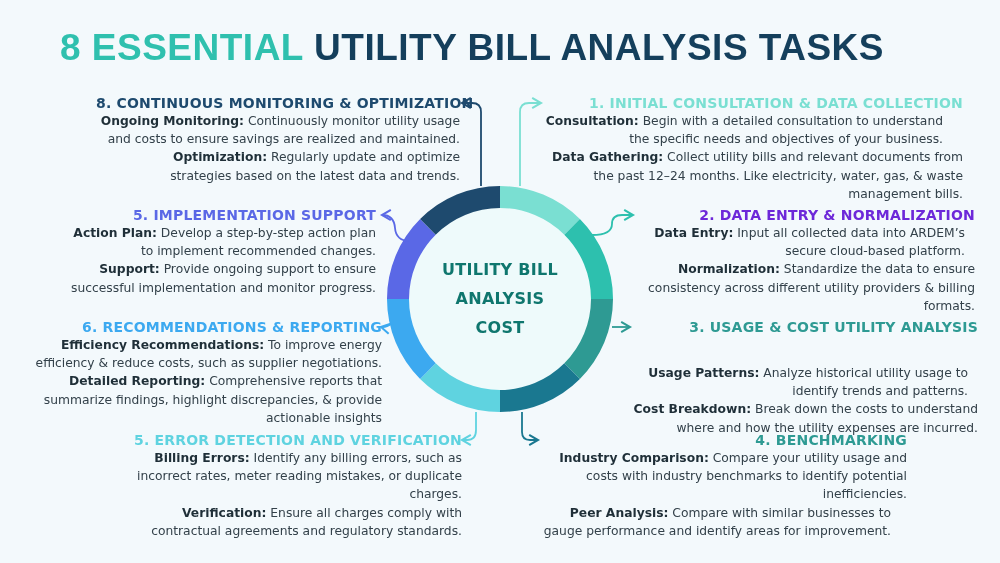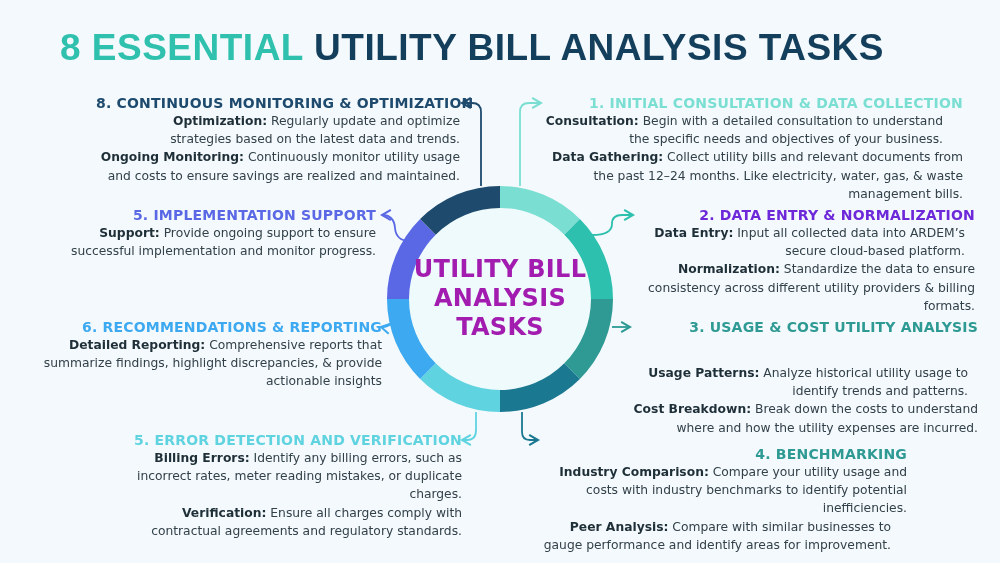--- a/index.html
+++ b/index.html
@@ -22,22 +22,22 @@
   .block.left { text-align:right; }
   .block.right { text-align:right; }
   .block h3 {
     margin:0; font-size:14px; line-height:18px; font-weight:bold; letter-spacing:0.2px;
     white-space:nowrap;
   }
   .block p { margin:0; }
   .block b { color:#1f2f38; }
   .center-label {
     position:absolute; left:400px; top:255px; width:200px; text-align:center;
-    font-family:"DejaVu Sans", sans-serif; font-weight:bold; font-size:24px; line-height:29px;
-    color:#a21caf; letter-spacing:0.3px;
+    font-family:"DejaVu Sans", sans-serif; font-weight:bold; font-size:16px; line-height:29px;
+    color:#0f766e; letter-spacing:0.3px;
   }
 </style>
 </head>
 <body>
 
 <div class="title">
   <span class="accent">8 ESSENTIAL</span>
   <span class="main">UTILITY BILL ANALYSIS TASKS</span>
 </div>
 
@@ -69,60 +69,62 @@
     <path d="M476,412 L476,430 Q476,440 467,440 L462,440" stroke="#5fd3e0" marker-end="url(#arrow)"></path>
     <path d="M392,323 Q386,328 381,327" stroke="#3ca9f0" marker-end="url(#arrow)"></path>
     <path d="M410,241 Q396,241 395,228 Q394,215 382,215" stroke="#5a68e6" marker-end="url(#arrow)"></path>
     <path d="M481,186 L481,112 Q481,103 472,103 L462,103" stroke="#1e4a6e" marker-end="url(#arrow)"></path>
   </g>
 </svg>
 
 <div class="center-label">
   <div>UTILITY BILL</div>
   <div>ANALYSIS</div>
-  <div>TASKS</div>
+  <div>COST</div>
 </div>
 
 <div class="block left" style="left:96px; top:94px; width:364px;">
   <h3 style="color:#1e4a6e;">8. CONTINUOUS MONITORING &amp; OPTIMIZATION</h3>
+  <p><b>Ongoing Monitoring:</b><span> Continuously monitor utility usage and costs to ensure savings are realized and maintained.</span></p>
   <p style="padding-left:20px;"><b>Optimization:</b><span> Regularly update and optimize strategies based on the latest data and trends.</span></p>
-  <p><b>Ongoing Monitoring:</b><span> Continuously monitor utility usage and costs to ensure savings are realized and maintained.</span></p>
 </div>
 
 <div class="block right" style="left:543px; top:94px; width:420px;">
   <h3 style="color:#7adfd2;">1. INITIAL CONSULTATION &amp; DATA COLLECTION</h3>
   <p style="padding-right:20px;"><b>Consultation:</b><span> Begin with a detailed consultation to understand the specific needs and objectives of your business.</span></p>
   <p><b>Data Gathering:</b><span> Collect utility bills and relevant documents from the past 12–24 months. Like electricity, water, gas, &amp; waste management bills.</span></p>
 </div>
 
 <div class="block left" style="left:40px; top:206px; width:336px;">
   <h3 style="color:#5a68e6;">5. IMPLEMENTATION SUPPORT</h3>
+  <p style="padding-left:30px;"><b>Action Plan:</b><span> Develop a step-by-step action plan to implement recommended changes.</span></p>
   <p><b>Support:</b><span> Provide ongoing support to ensure successful implementation and monitor progress.</span></p>
 </div>
 
 <div class="block right" style="left:625px; top:206px; width:350px;">
   <h3 style="color:#6d28d9;">2. DATA ENTRY &amp; NORMALIZATION</h3>
   <p style="padding-right:10px;"><b>Data Entry:</b><span> Input all collected data into ARDEM’s secure cloud-based platform.</span></p>
   <p><b>Normalization:</b><span> Standardize the data to ensure consistency across different utility providers &amp; billing formats.</span></p>
 </div>
 
 <div class="block left" style="left:10px; top:318px; width:372px;">
   <h3 style="color:#3ca9f0;">6. RECOMMENDATIONS &amp; REPORTING</h3>
+  <p style="padding-left:8px;"><b>Efficiency Recommendations:</b><span> To improve energy efficiency &amp; reduce costs, such as supplier negotiations.</span></p>
   <p><b>Detailed Reporting:</b><span> Comprehensive reports that summarize findings, highlight discrepancies, &amp; provide actionable insights</span></p>
 </div>
 
 <div class="block right" style="left:618px; top:318px; width:360px;">
   <h3 style="color:#2e9a93;">3. USAGE &amp; COST UTILITY ANALYSIS</h3>
   <p style="padding-right:10px;margin-top:28px;"><b>Usage Patterns:</b><span> Analyze historical utility usage to identify trends and patterns.</span></p>
   <p><b>Cost Breakdown:</b><span> Break down the costs to understand where and how the utility expenses are incurred.</span></p>
 </div>
 
 <div class="block left" style="left:120px; top:431px; width:342px;">
   <h3 style="color:#5fd3e0;">5. ERROR DETECTION AND VERIFICATION</h3>
   <p><b>Billing Errors:</b><span> Identify any billing errors, such as incorrect rates, meter reading mistakes, or duplicate charges.</span></p>
   <p style="padding-left:10px;"><b>Verification:</b><span> Ensure all charges comply with contractual agreements and regulatory standards.</span></p>
 </div>
 
 <div class="block right" style="left:537px; top:431px; width:370px;">
-  <h3 style="color:#2e9a93;margin-top:14px;">4. BENCHMARKING</h3>
+  <h3 style="color:#2e9a93;">4. BENCHMARKING</h3>
   <p><b>Industry Comparison:</b><span> Compare your utility usage and costs with industry benchmarks to identify potential inefficiencies.</span></p>
   <p style="padding-right:16px;"><b>Peer Analysis:</b><span> Compare with similar businesses to gauge performance and identify areas for improvement.</span></p>
 </div>
 
 </body></html>

